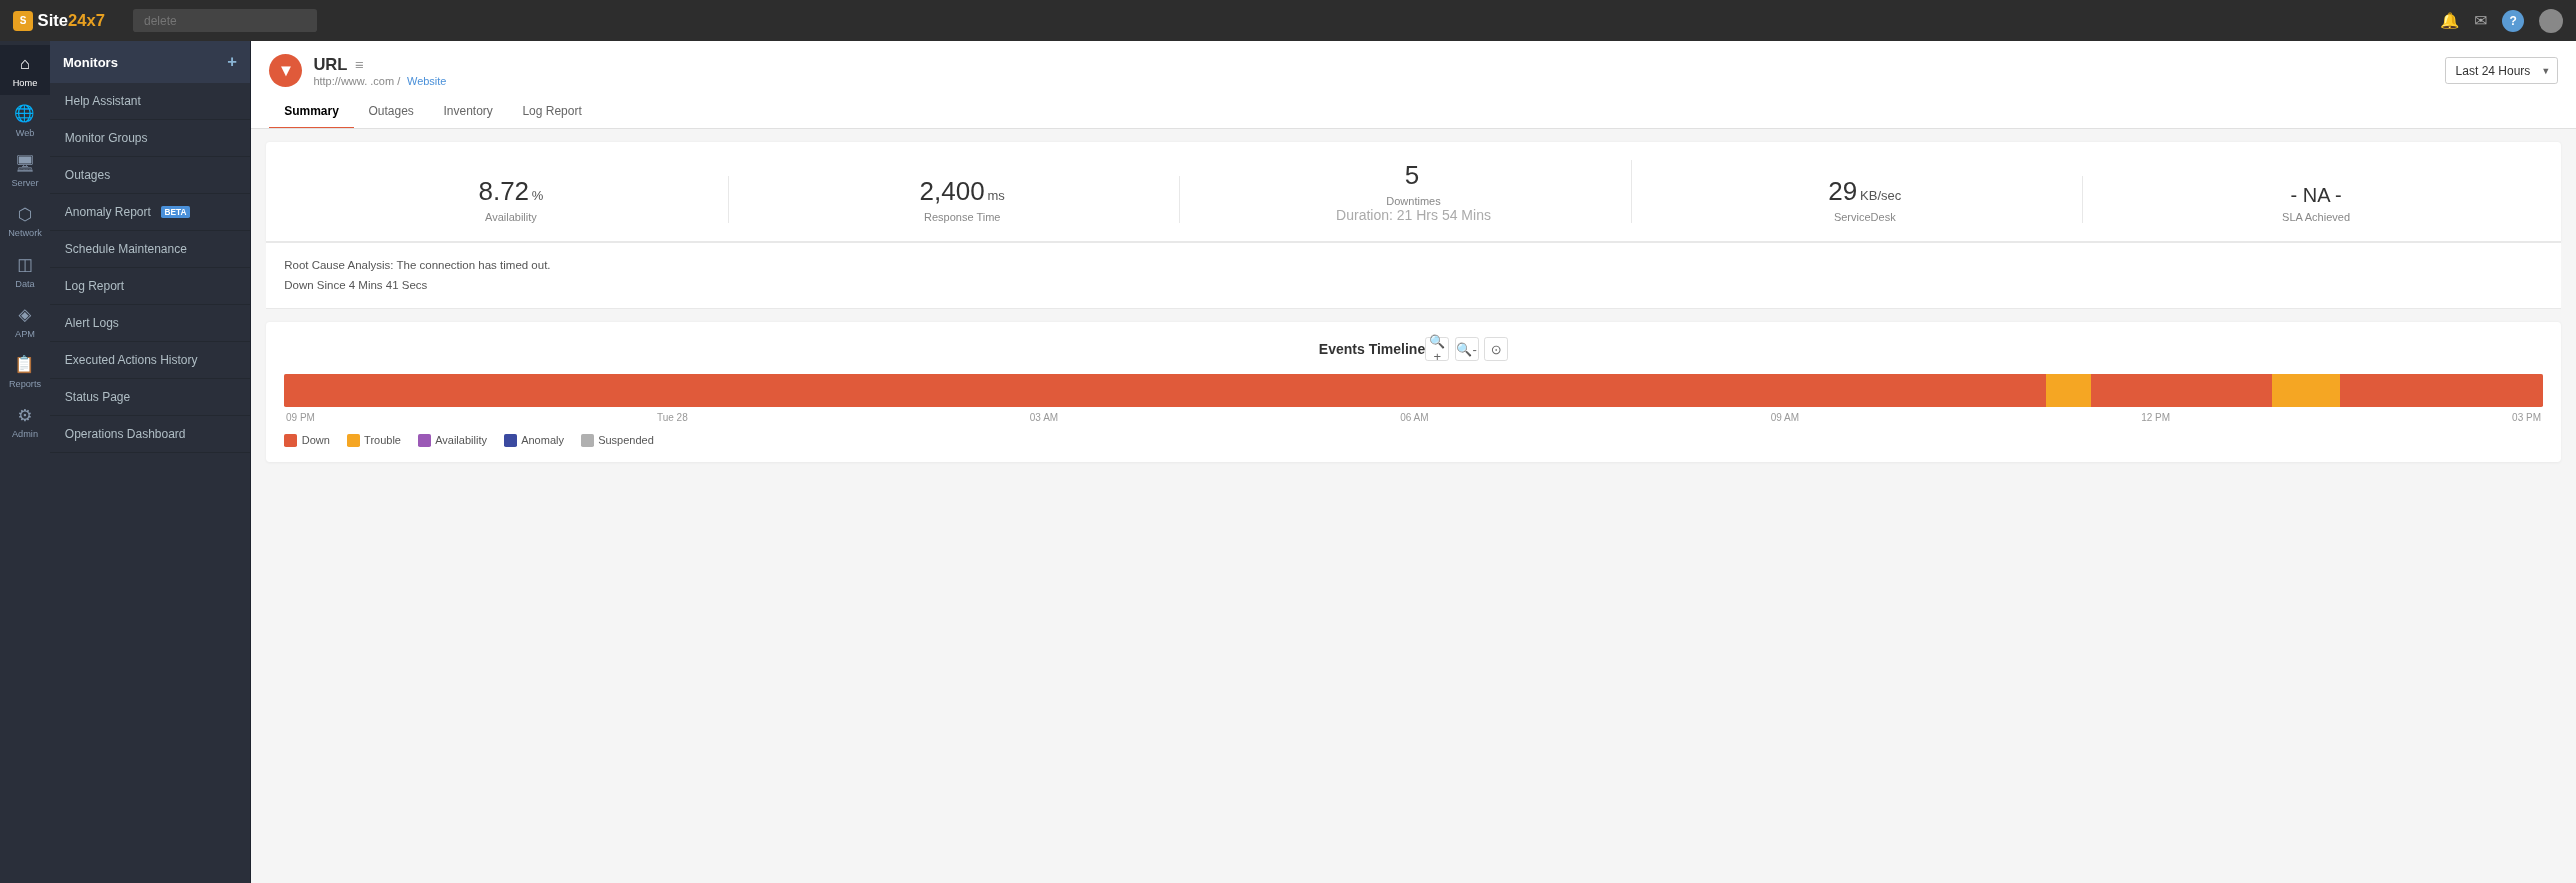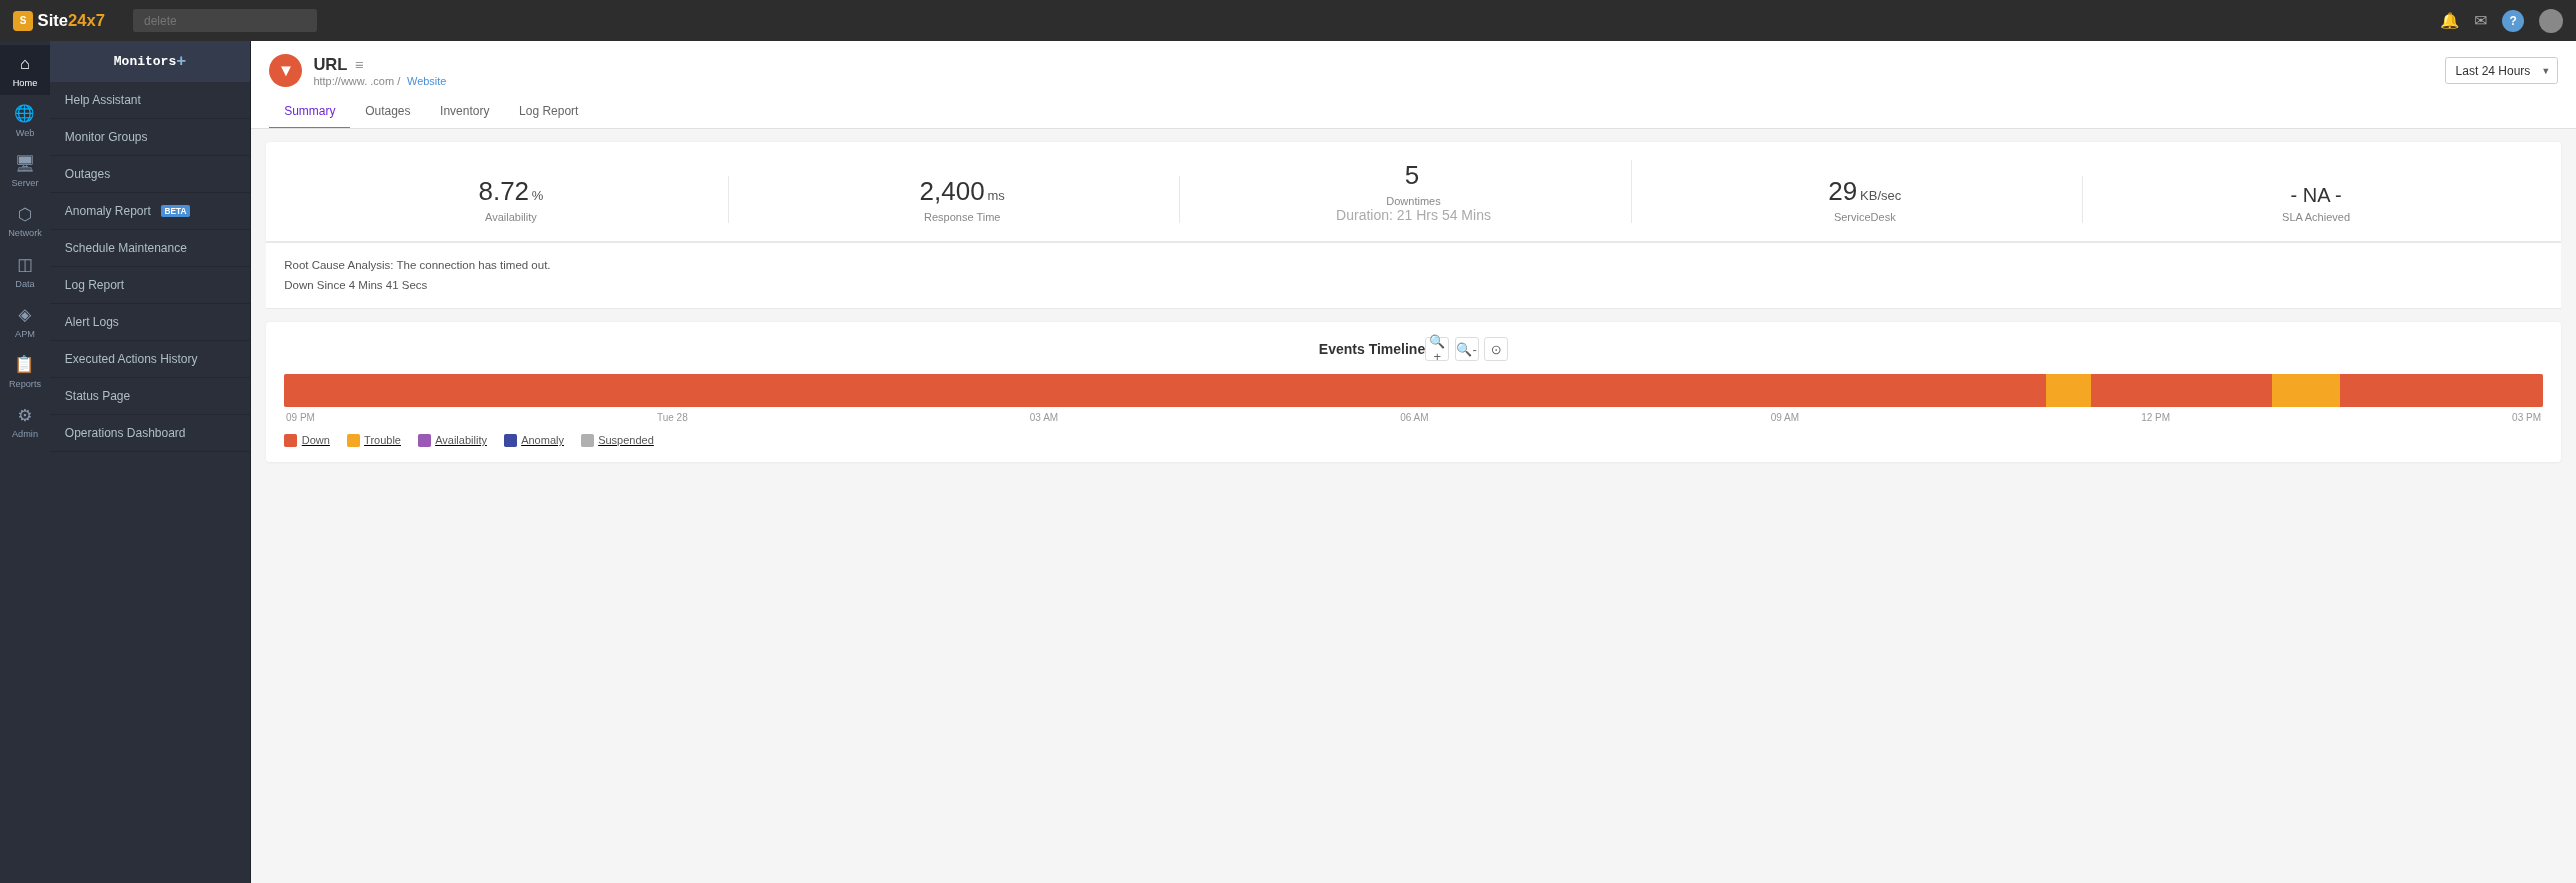--- a/index.html
+++ b/index.html
@@ -104,27 +104,26 @@
     .sidebar {
       width: 201px;
       background: #2a2f3a;
       flex-shrink: 0;
       overflow-y: auto;
       border-right: 0.9px solid #1e232e;
     }
     .sidebar-header {
       display: flex;
       align-items: center;
-      justify-content: center;
+      justify-content: space-between;
       padding: 11px 13px;
       color: #fff;
       font-size: 13px;
       font-weight: 600;
       background: #333b4d;
-      font-family: Liberation Mono, monospace;
     }
     .sidebar-add {
       color: #8ab4d4;
       font-size: 16.6px;
       cursor: pointer;
     }
     .sidebar-item {
       padding: 11px 14.8px;
       color: #b0bec5;
       font-size: 12px;
@@ -224,23 +223,23 @@
       gap: 0;
     }
     .monitor-tab {
       padding: 8.3px 14.8px;
       font-size: 12px;
       color: #666;
       cursor: pointer;
       border-bottom: 1.8px solid transparent;
     }
     .monitor-tab.active {
-      color: #6d28d9;
+      color: #000000;
       border-bottom: 1.8px solid #e05a3a;
-      font-weight: 400;
+      font-weight: 700;
     }
 
     
     .stats-row {
       background: #fff;
       display: flex;
       border-bottom: 0.9px solid #e8e8e8;
       padding: 18.4px 28px;
       gap: 16px;
       margin: 13px 14.8px 0 14.8px;
@@ -351,21 +350,20 @@
       color: #999;
       padding: 0 1.8px;
     }
 
     
     .timeline-legend {
       display: flex;
       gap: 16.6px;
       margin-top: 11px;
       align-items: center;
-      text-decoration: underline;
     }
     .legend-item {
       display: flex;
       align-items: center;
       gap: 4.6px;
       font-size: 11px;
       color: #555;
     }
     .legend-color {
       width: 13px; height: 13px;

